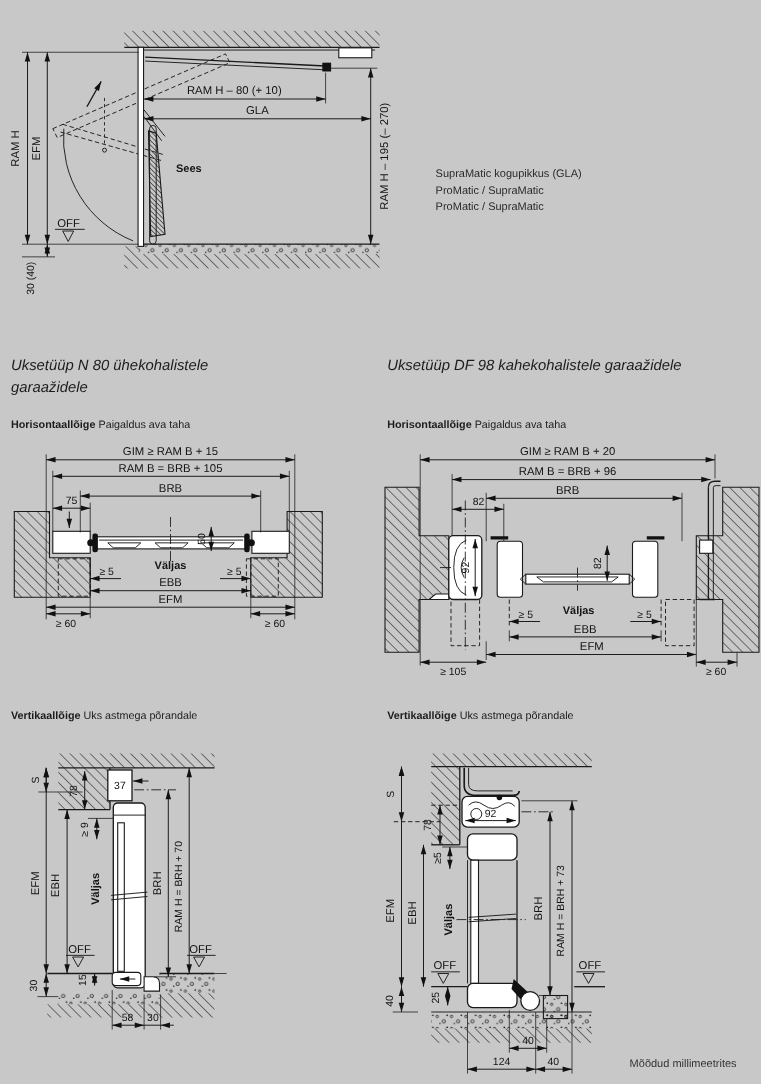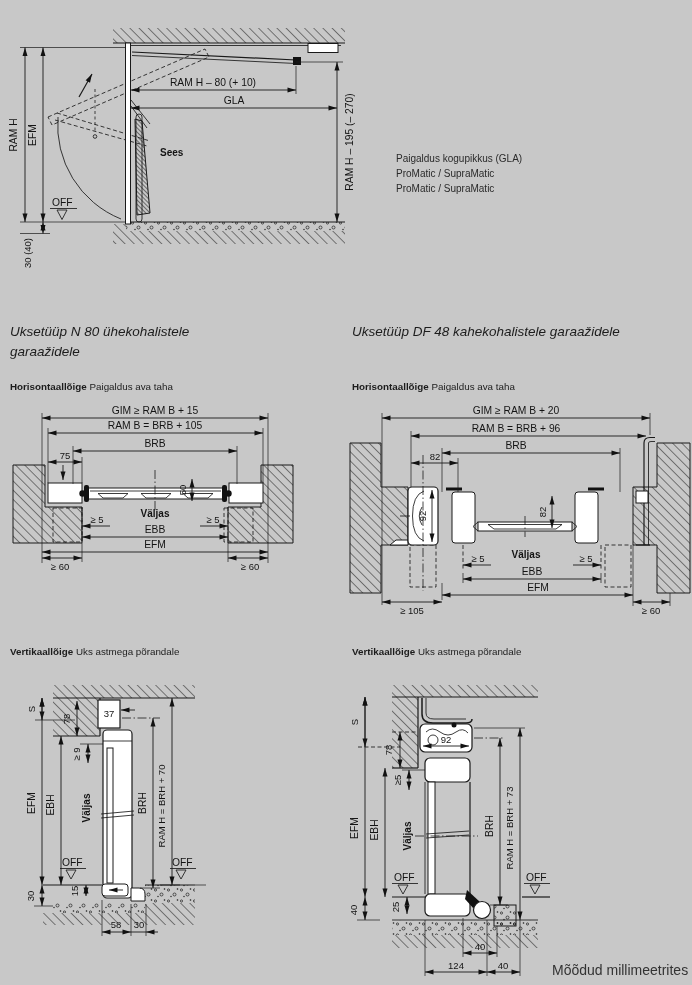--- a/index.html
+++ b/index.html
@@ -19,21 +19,21 @@
   .dim { stroke:#1a1a1a; stroke-width:.9;  fill:none; }
   .ext { stroke:#1a1a1a; stroke-width:.7;  fill:none; }
   .dsh { stroke:#1a1a1a; stroke-width:.85; fill:none; stroke-dasharray:4 2.5; }
   .cl  { stroke:#1a1a1a; stroke-width:.8;  fill:none; stroke-dasharray:9 2.5 1.5 2.5; }
   .blk { fill:#111; stroke:none; }
   .title { font-size:13.5px; line-height:1.45; color:#1c1c1c;font-style:italic; }
   .sublabel { font-size:9.8px; color:#1c1c1c; }
   .sublabel b { font-weight:bold; }
   .note { font-size:10px; line-height:15px; color:#2a2a2a; }
   .note div { min-height:15px; }
-  .units { font-size:14px; color:#333; text-align:left; }
+  .units { font-size:10px; color:#333; text-align:center; }
 </style>
 </head>
 <body>
 
 <div id="canvas">
 
   <svg width="0" height="0" style="position:absolute" aria-hidden="true">
     <defs>
       <pattern id="pHatch" width="6.5" height="6.5" patternUnits="userSpaceOnUse" patternTransform="rotate(-45)">
         <line x1="0" y1="0" x2="0" y2="6.5" stroke="#1a1a1a" stroke-width="1"></line>
@@ -123,28 +123,28 @@
       <text x="234" y="103.5" class="tm" text-anchor="middle">GLA</text>
     </g>
     <g>
       <line x1="296" y1="62" x2="343" y2="62" class="ext"></line>
       <line x1="337" y1="62" x2="337" y2="222" class="dim" marker-start="url(#as)" marker-end="url(#ae)"></line>
       <text x="353" y="142" class="tm" text-anchor="middle" transform="rotate(-90 353 142)">RAM H – 195 (– 270)</text>
     </g>
   </svg>
 
   <div class="abs note" style="left:396px;top:151px;width:290px">
-    <div>Paigaldus kogupikkus (GLA)</div>
+    <div>SupraMatic kogupikkus (GLA)</div>
     <div>ProMatic / SupraMatic</div>
     <div>ProMatic / SupraMatic</div>
     <div></div>
   </div>
 
   <div class="abs title" style="left:10px;top:322px;width:205px">Uksetüüp N 80 ühekohalistele garaažidele</div>
-  <div class="abs title" style="left:352px;top:322px;width:338px">Uksetüüp DF 48 kahekohalistele garaažidele</div>
+  <div class="abs title" style="left:352px;top:322px;width:338px">Uksetüüp DF 98 kahekohalistele garaažidele</div>
 
   <div class="abs sublabel" style="left:10px;top:381px">
     <b>Horisontaallõige</b>
     <span>Paigaldus ava taha</span>
   </div>
   <div class="abs sublabel" style="left:352px;top:381px">
     <b>Horisontaallõige</b>
     <span>Paigaldus ava taha</span>
   </div>
 

